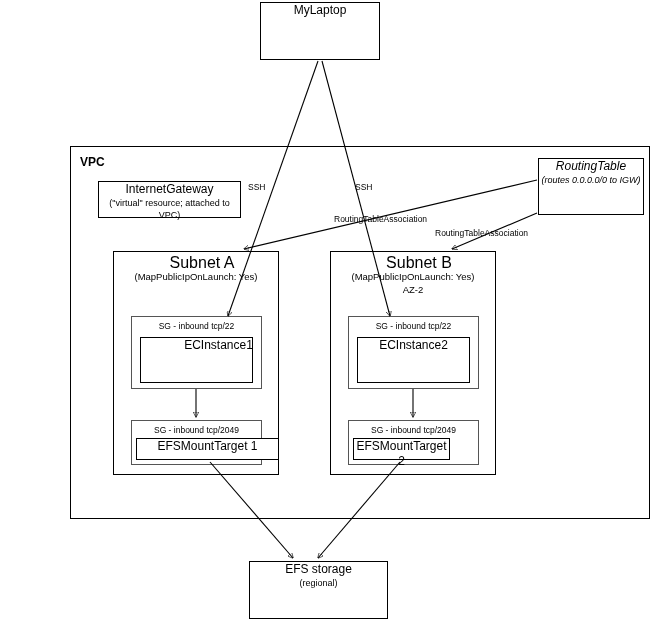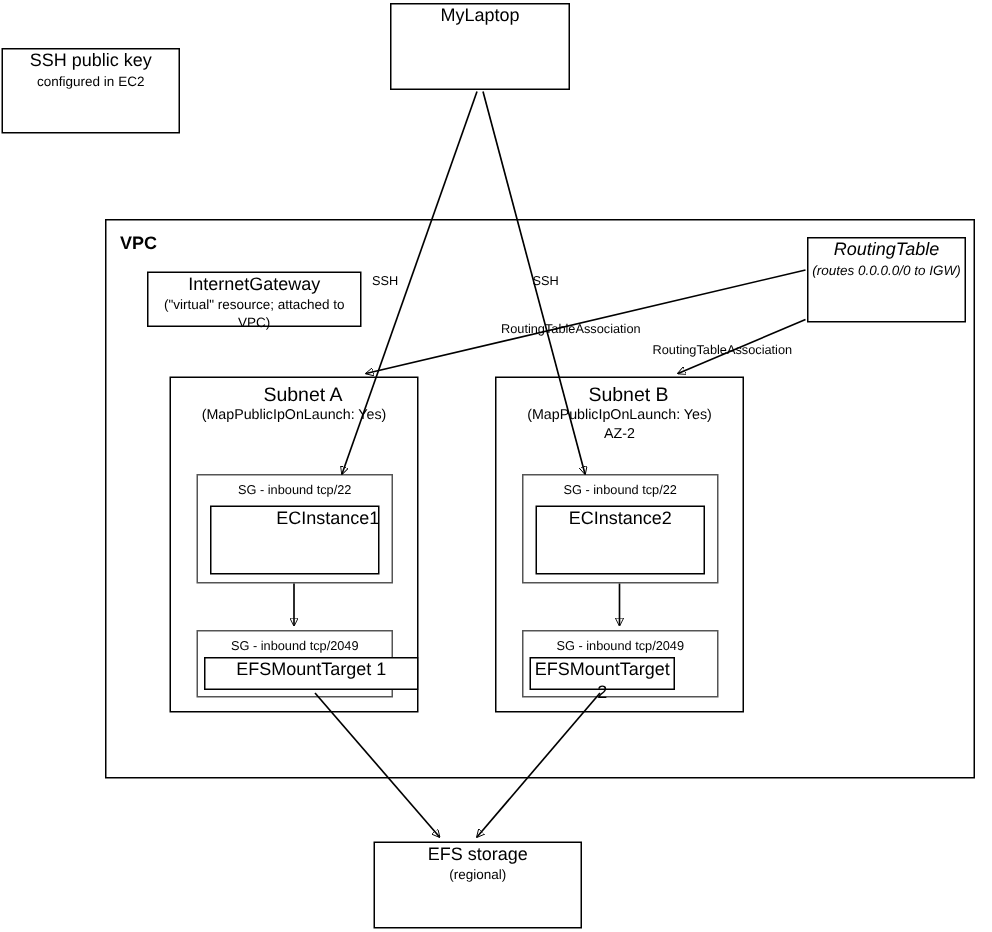--- a/index.html
+++ b/index.html
@@ -58,21 +58,21 @@
     box-sizing: border-box;
     border: 1px solid #000000;
     background: #ffffff;
     z-index: 2;
   }
   .subnet-head {
     position: absolute;
     text-align: center;
     z-index: 4;
   }
-  .subnet-head .t { font-size: 13px; line-height: 14px; padding-left: 12px; }
+  .subnet-head .t { font-size: 16px; line-height: 14px; padding-left: 12px; }
   .subnet-head .s { font-size: 9.5px; line-height: 13px; }
   .sg-box {
     position: absolute;
     box-sizing: border-box;
     border: 1px solid #555555;
     background: #ffffff;
     z-index: 3;
   }
   .sg-label {
     position: absolute;
@@ -153,24 +153,20 @@
     <div class="title">InternetGateway</div>
     <div class="sub">("virtual" resource; attached to</div>
     <div class="sub">VPC)</div>
   </div>
 
   <div class="box" style="left:538px; top:158px; width:106px; height:57px;font-style:italic;">
     <div class="title">RoutingTable</div>
     <div class="sub">(routes 0.0.0.0/0 to IGW)</div>
   </div>
 
-  <div class="box" style="left:1px; top:32px; width:119px; height:57px;">
-    <div class="title">SSH public key</div>
-    <div class="sub">configured in EC2</div>
-  </div>
 
   <div class="box" style="left:260px; top:2px; width:120px; height:58px;">
     <div class="title">MyLaptop</div>
   </div>
 
   <div class="box" style="left:249px; top:561px; width:139px; height:58px;">
     <div class="title">EFS storage</div>
     <div class="sub">(regional)</div>
   </div>
 

